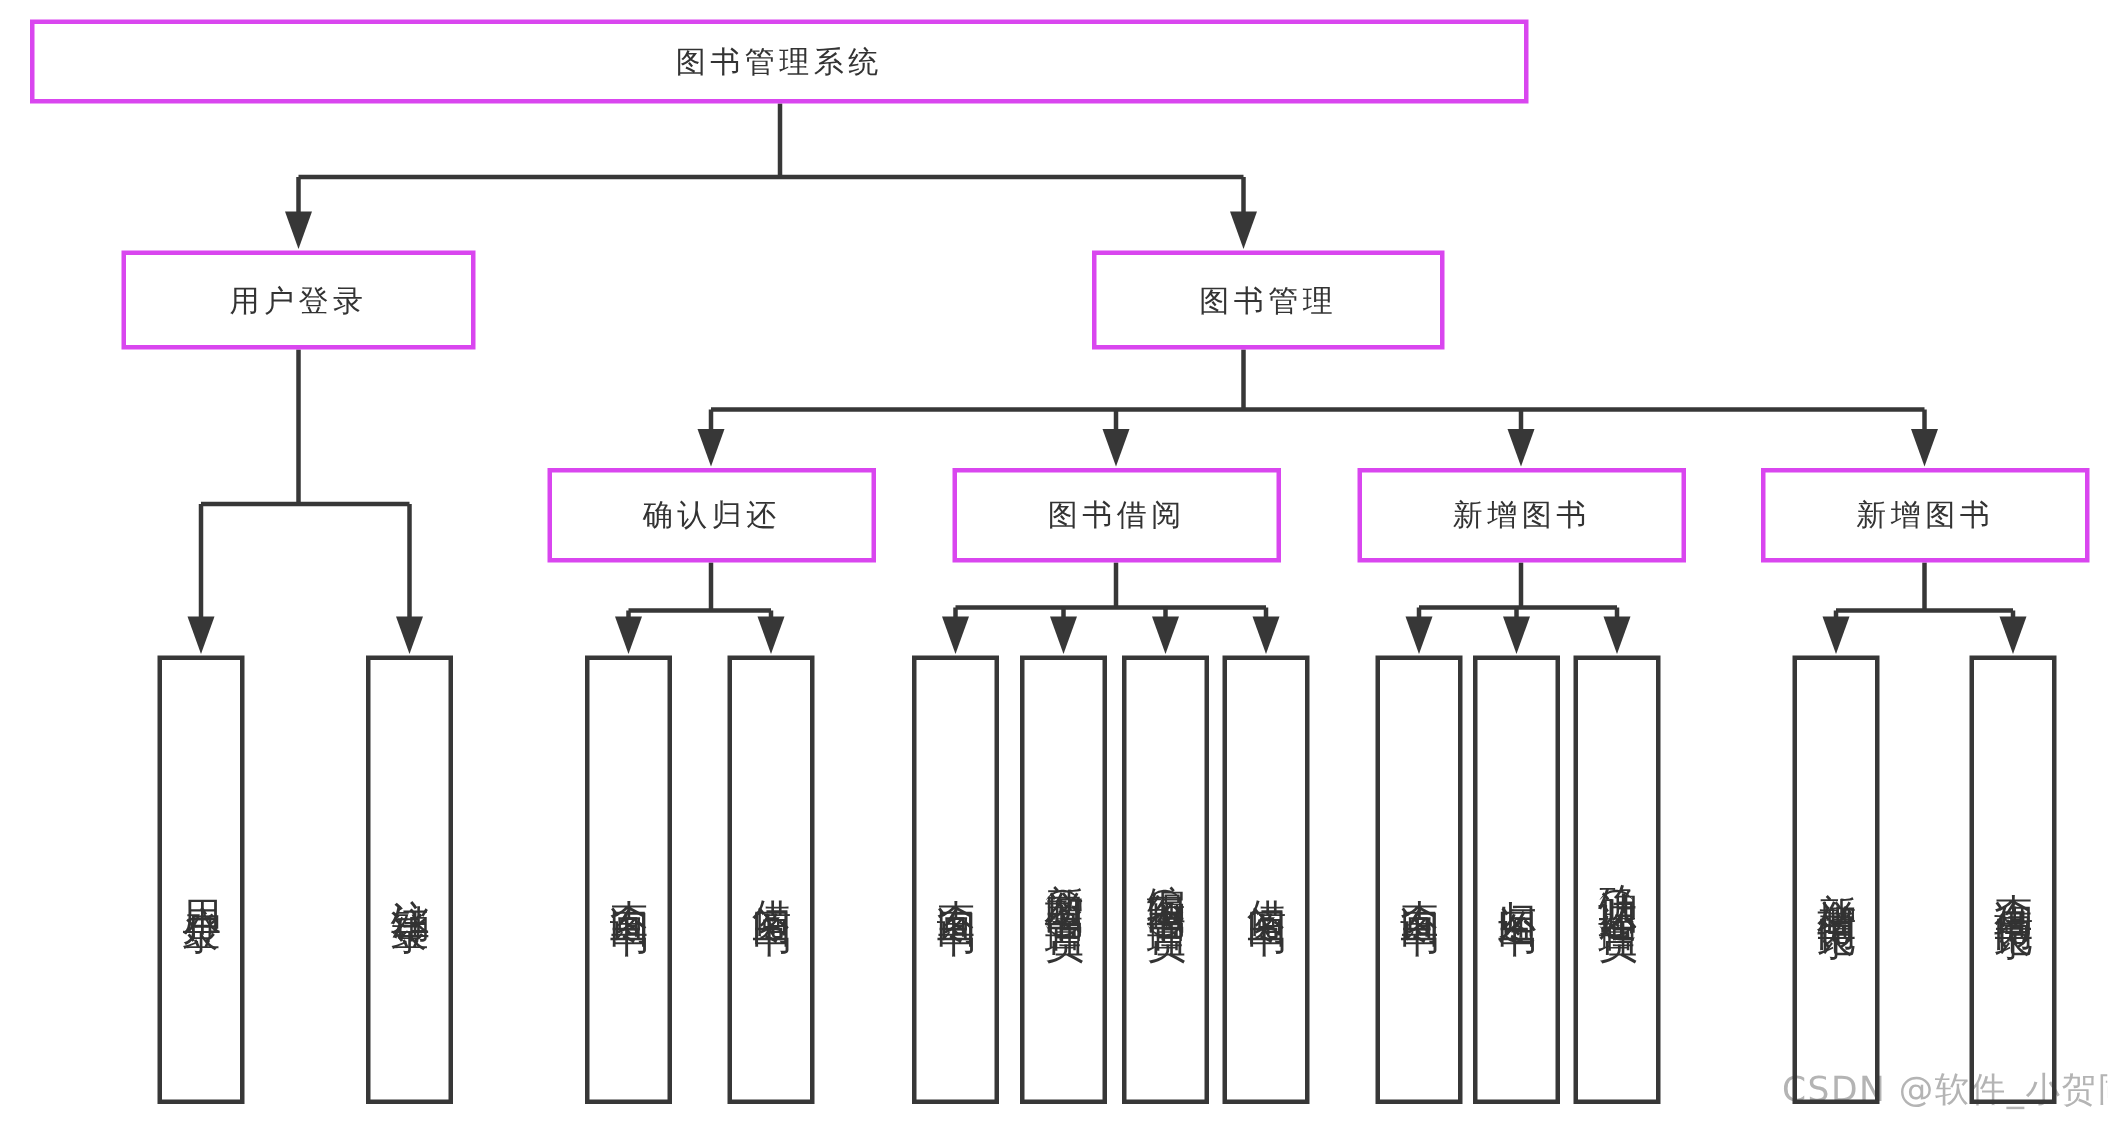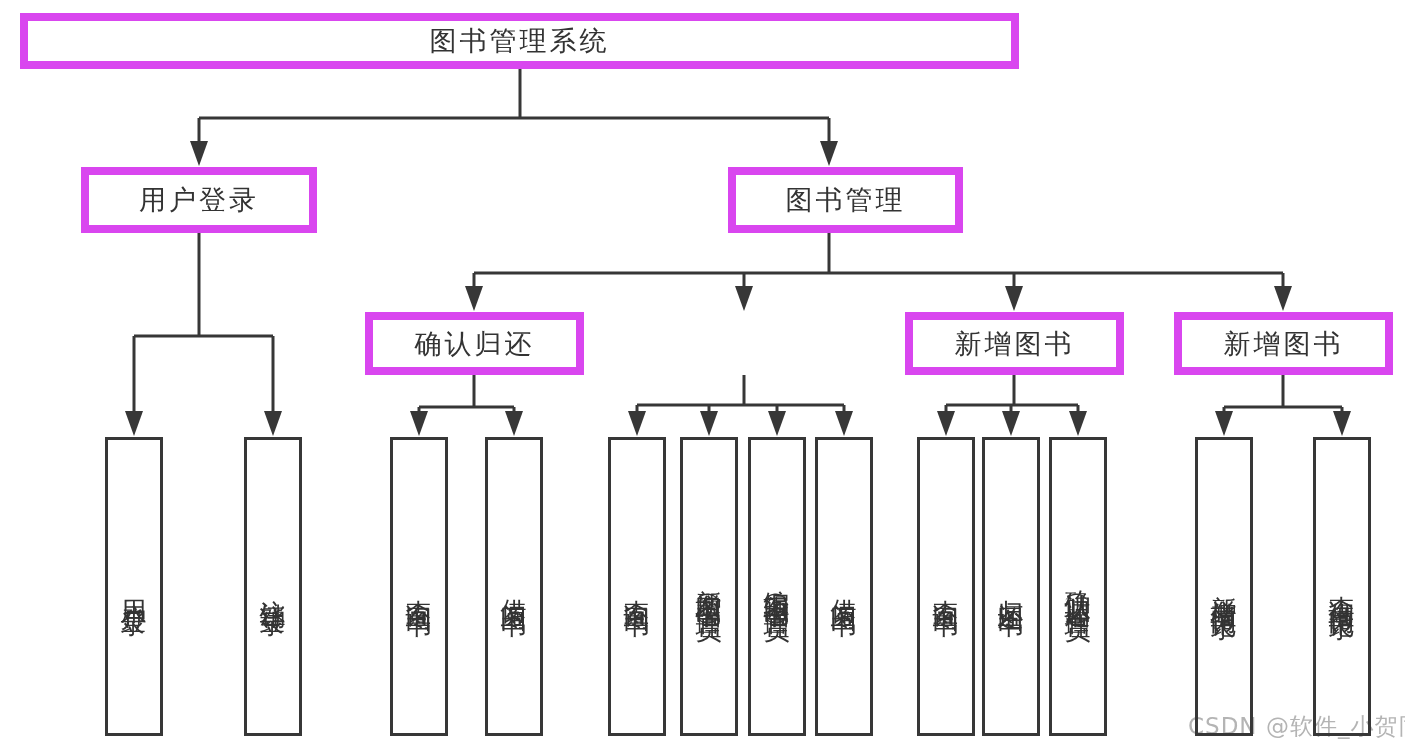--- a/index.html
+++ b/index.html
@@ -2,23 +2,23 @@
 <html><head>
 <meta charset="utf-8">
 <style>
   html,body{margin:0;padding:0;background:#ffffff;}
   .canvas{
     position:relative;width:1405px;height:747px;background:#ffffff;overflow:hidden;
     font-family:"DejaVu Sans","Liberation Sans",sans-serif;color:#333333;
   }
   svg.connectors{position:absolute;left:0;top:0;z-index:1;}
   .hnode{
-    position:absolute;box-sizing:border-box;border:8px solid #d946ef;background:transparent;
+    position:absolute;box-sizing:border-box;border:3px solid #d946ef;background:transparent;
     display:flex;align-items:center;justify-content:center;
-    font-size:27px;letter-spacing:3px;z-index:2;white-space:nowrap;
+    font-size:20px;letter-spacing:3px;z-index:2;white-space:nowrap;
   }
   .vnode{
     position:absolute;box-sizing:border-box;border:3px solid #373737;background:transparent;
     top:437px;height:299px;width:58px;
     display:flex;align-items:center;justify-content:center;z-index:2;
   }
   .vnode .vtext{
     writing-mode:vertical-rl;text-orientation:mixed;
     font-size:26px;line-height:1;letter-spacing:4px;white-space:nowrap;color:#333333;
   }
@@ -86,20 +86,21 @@
       <line x1="1342" y1="407" x2="1342" y2="418" stroke="#373737" stroke-width="3"></line>
       <polygon points="1333,411 1351,411 1342,436" fill="#373737"></polygon>
     </svg>
 
   <div class="hnode" style="left:20px;top:13px;width:999px;height:56px">图书管理系统</div>
 
   <div class="hnode" style="left:81px;top:167px;width:236px;height:66px">用户登录</div>
   <div class="hnode" style="left:728px;top:167px;width:235px;height:66px">图书管理</div>
 
   <div class="hnode" style="left:365px;top:312px;width:219px;height:63px">确认归还</div>
+  <div class="hnode" style="left:635px;top:312px;width:219px;height:63px">图书借阅</div>
   <div class="hnode" style="left:905px;top:312px;width:219px;height:63px">新增图书</div>
   <div class="hnode" style="left:1174px;top:312px;width:219px;height:63px">新增图书</div>
 
   <div class="vnode" style="left:105px">
     <span class="vtext">用户登录</span>
     </div>
   <div class="vnode" style="left:244px">
     <span class="vtext">注销登录</span>
     </div>
 

